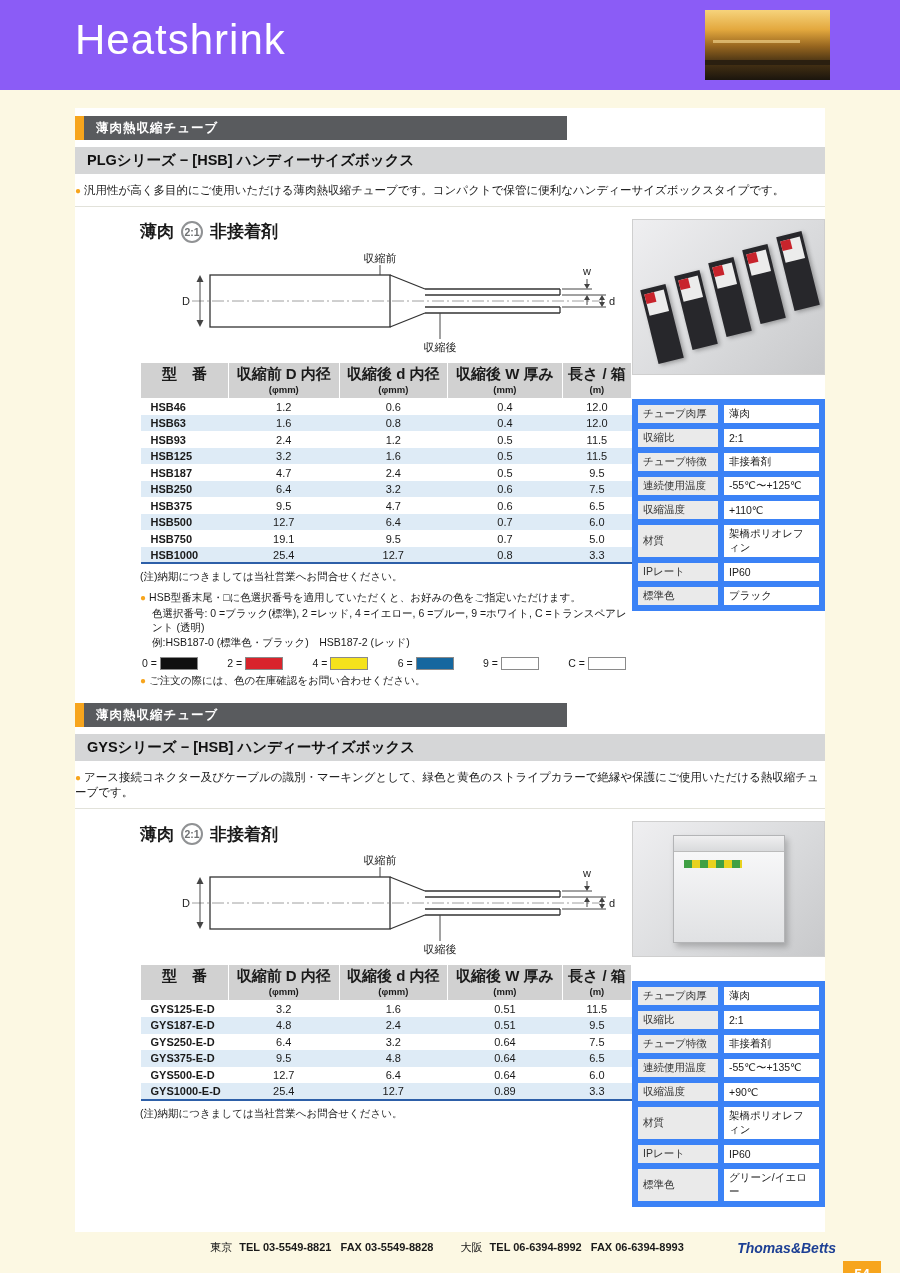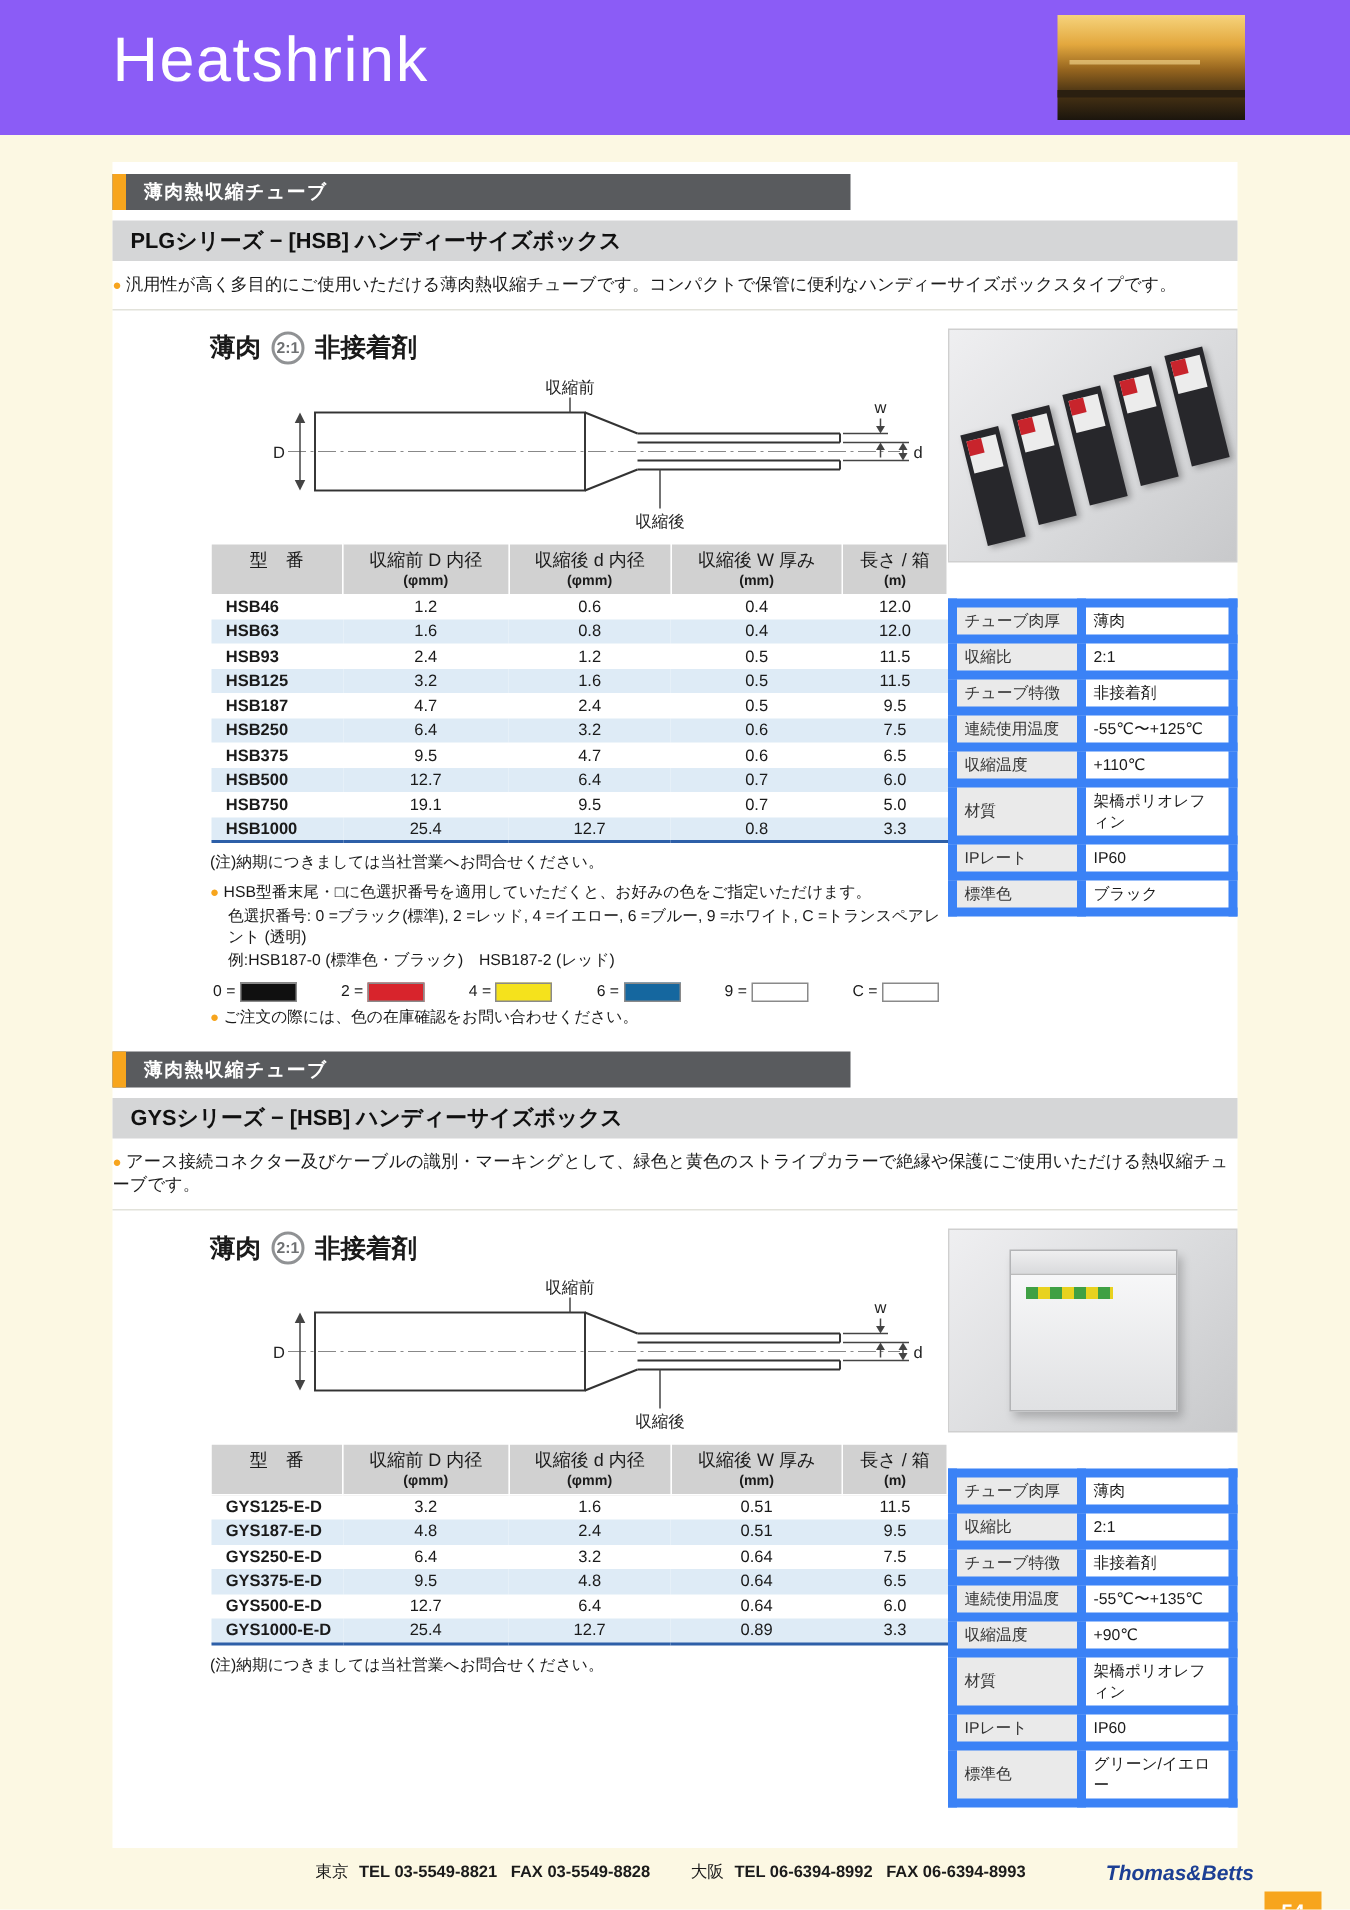--- a/index.html
+++ b/index.html
@@ -34,21 +34,21 @@
   .type-heading { display:flex; align-items:center; gap:7px; height:26px; }
   .type-label { font-size:17px; font-weight:bold; }
   .ratio-badge { width:22px; height:22px; border-radius:50%; border:2px solid #909294; color:#6E7072;
     font-size:10.5px; font-weight:bold; display:inline-flex; align-items:center; justify-content:center; }
   .diagram { display:block; margin:4px 0 8px 0; }
   .diagram text { font-size:11px; fill:#222; }
   
   .data-table { border-collapse:collapse; width:492px; border-bottom:2px solid #2D5FA8; }
   .data-table th { background:#D1D1D1; border:1px solid #FFFFFF; padding:2px 1px; vertical-align:middle; }
   .data-table th:first-child { width:88px; }
-  .h1 { display:block; font-size:12px; font-weight:normal; }
+  .h1 { display:block; font-size:15px; font-weight:bold; }
   .h2 { display:block; font-size:9.5px; font-weight:bold; min-height:12px; }
   .data-table td { font-size:11px; text-align:center; padding:1px 4px; height:16.5px; }
   .data-table td:first-child { text-align:left; font-weight:bold; padding-left:10px; }
   .data-table tbody tr:nth-of-type(even) { background:#DEEBF6; }
   .note { font-size:10.5px; margin-top:6px; }
   
   .color-block { margin-top:7px; font-size:10.5px; line-height:1.3; }
   .cline { margin-top:2px; }
   .indent { padding-left:12px; }
   .swatch-row { display:flex; justify-content:space-between; width:492px; margin:7px 0 3px 0; padding:0 6px 0 2px; }

